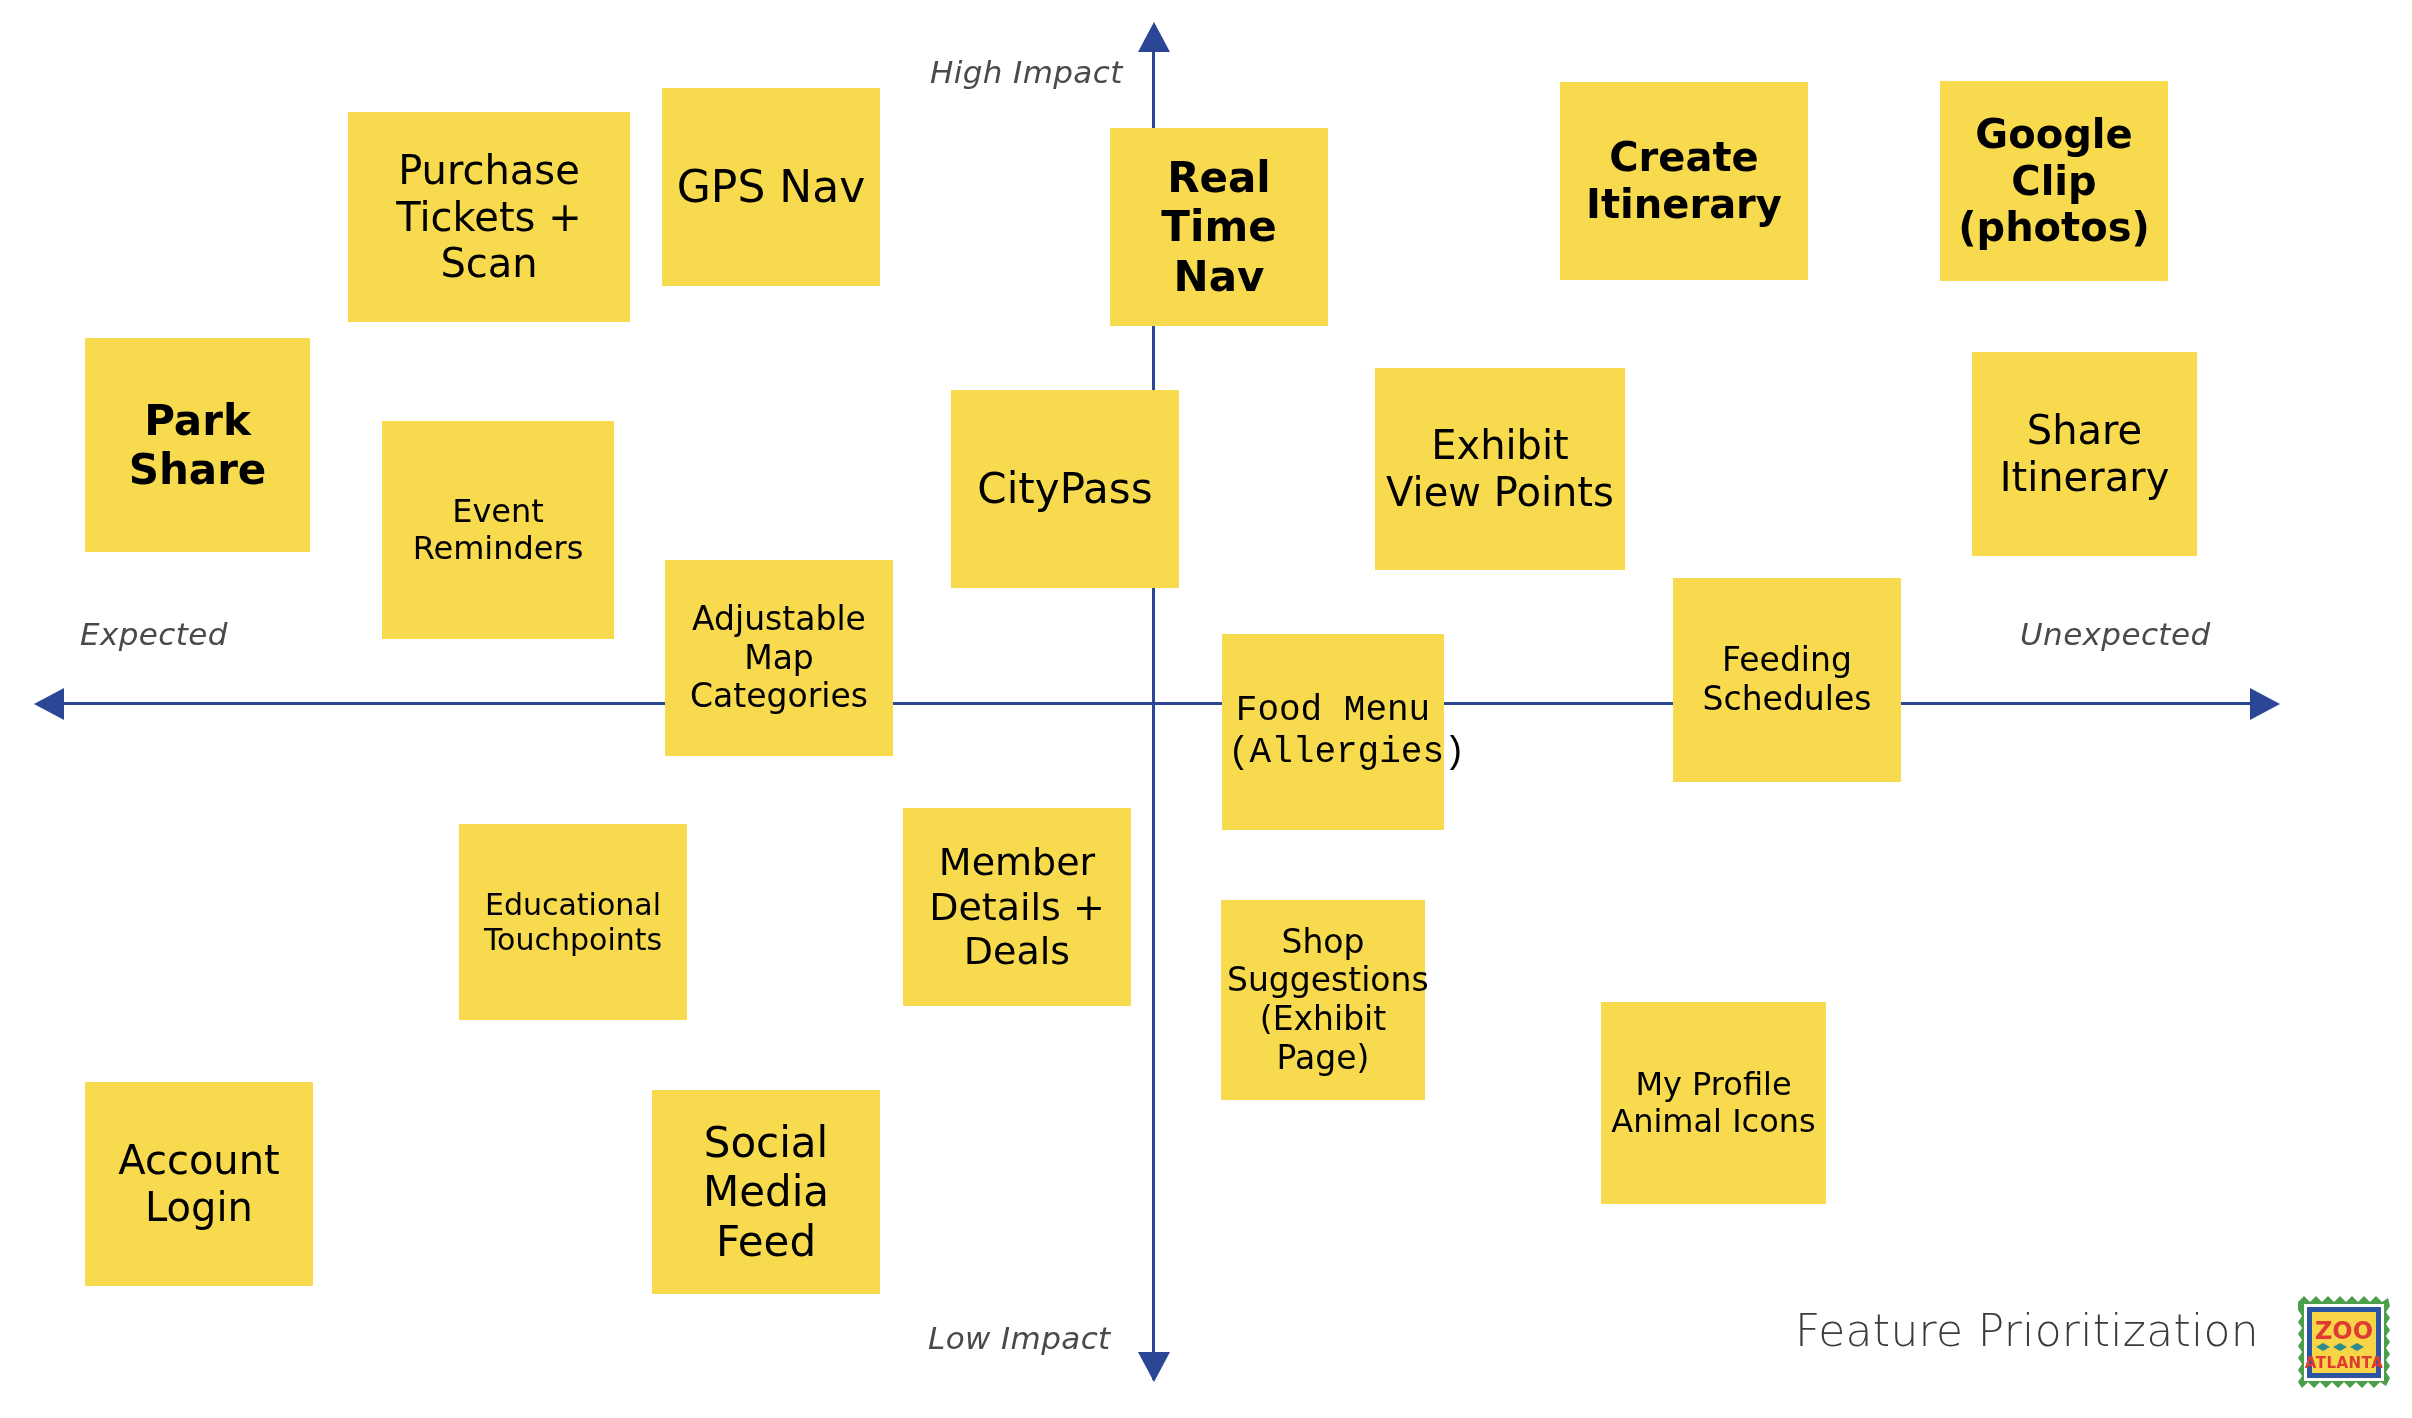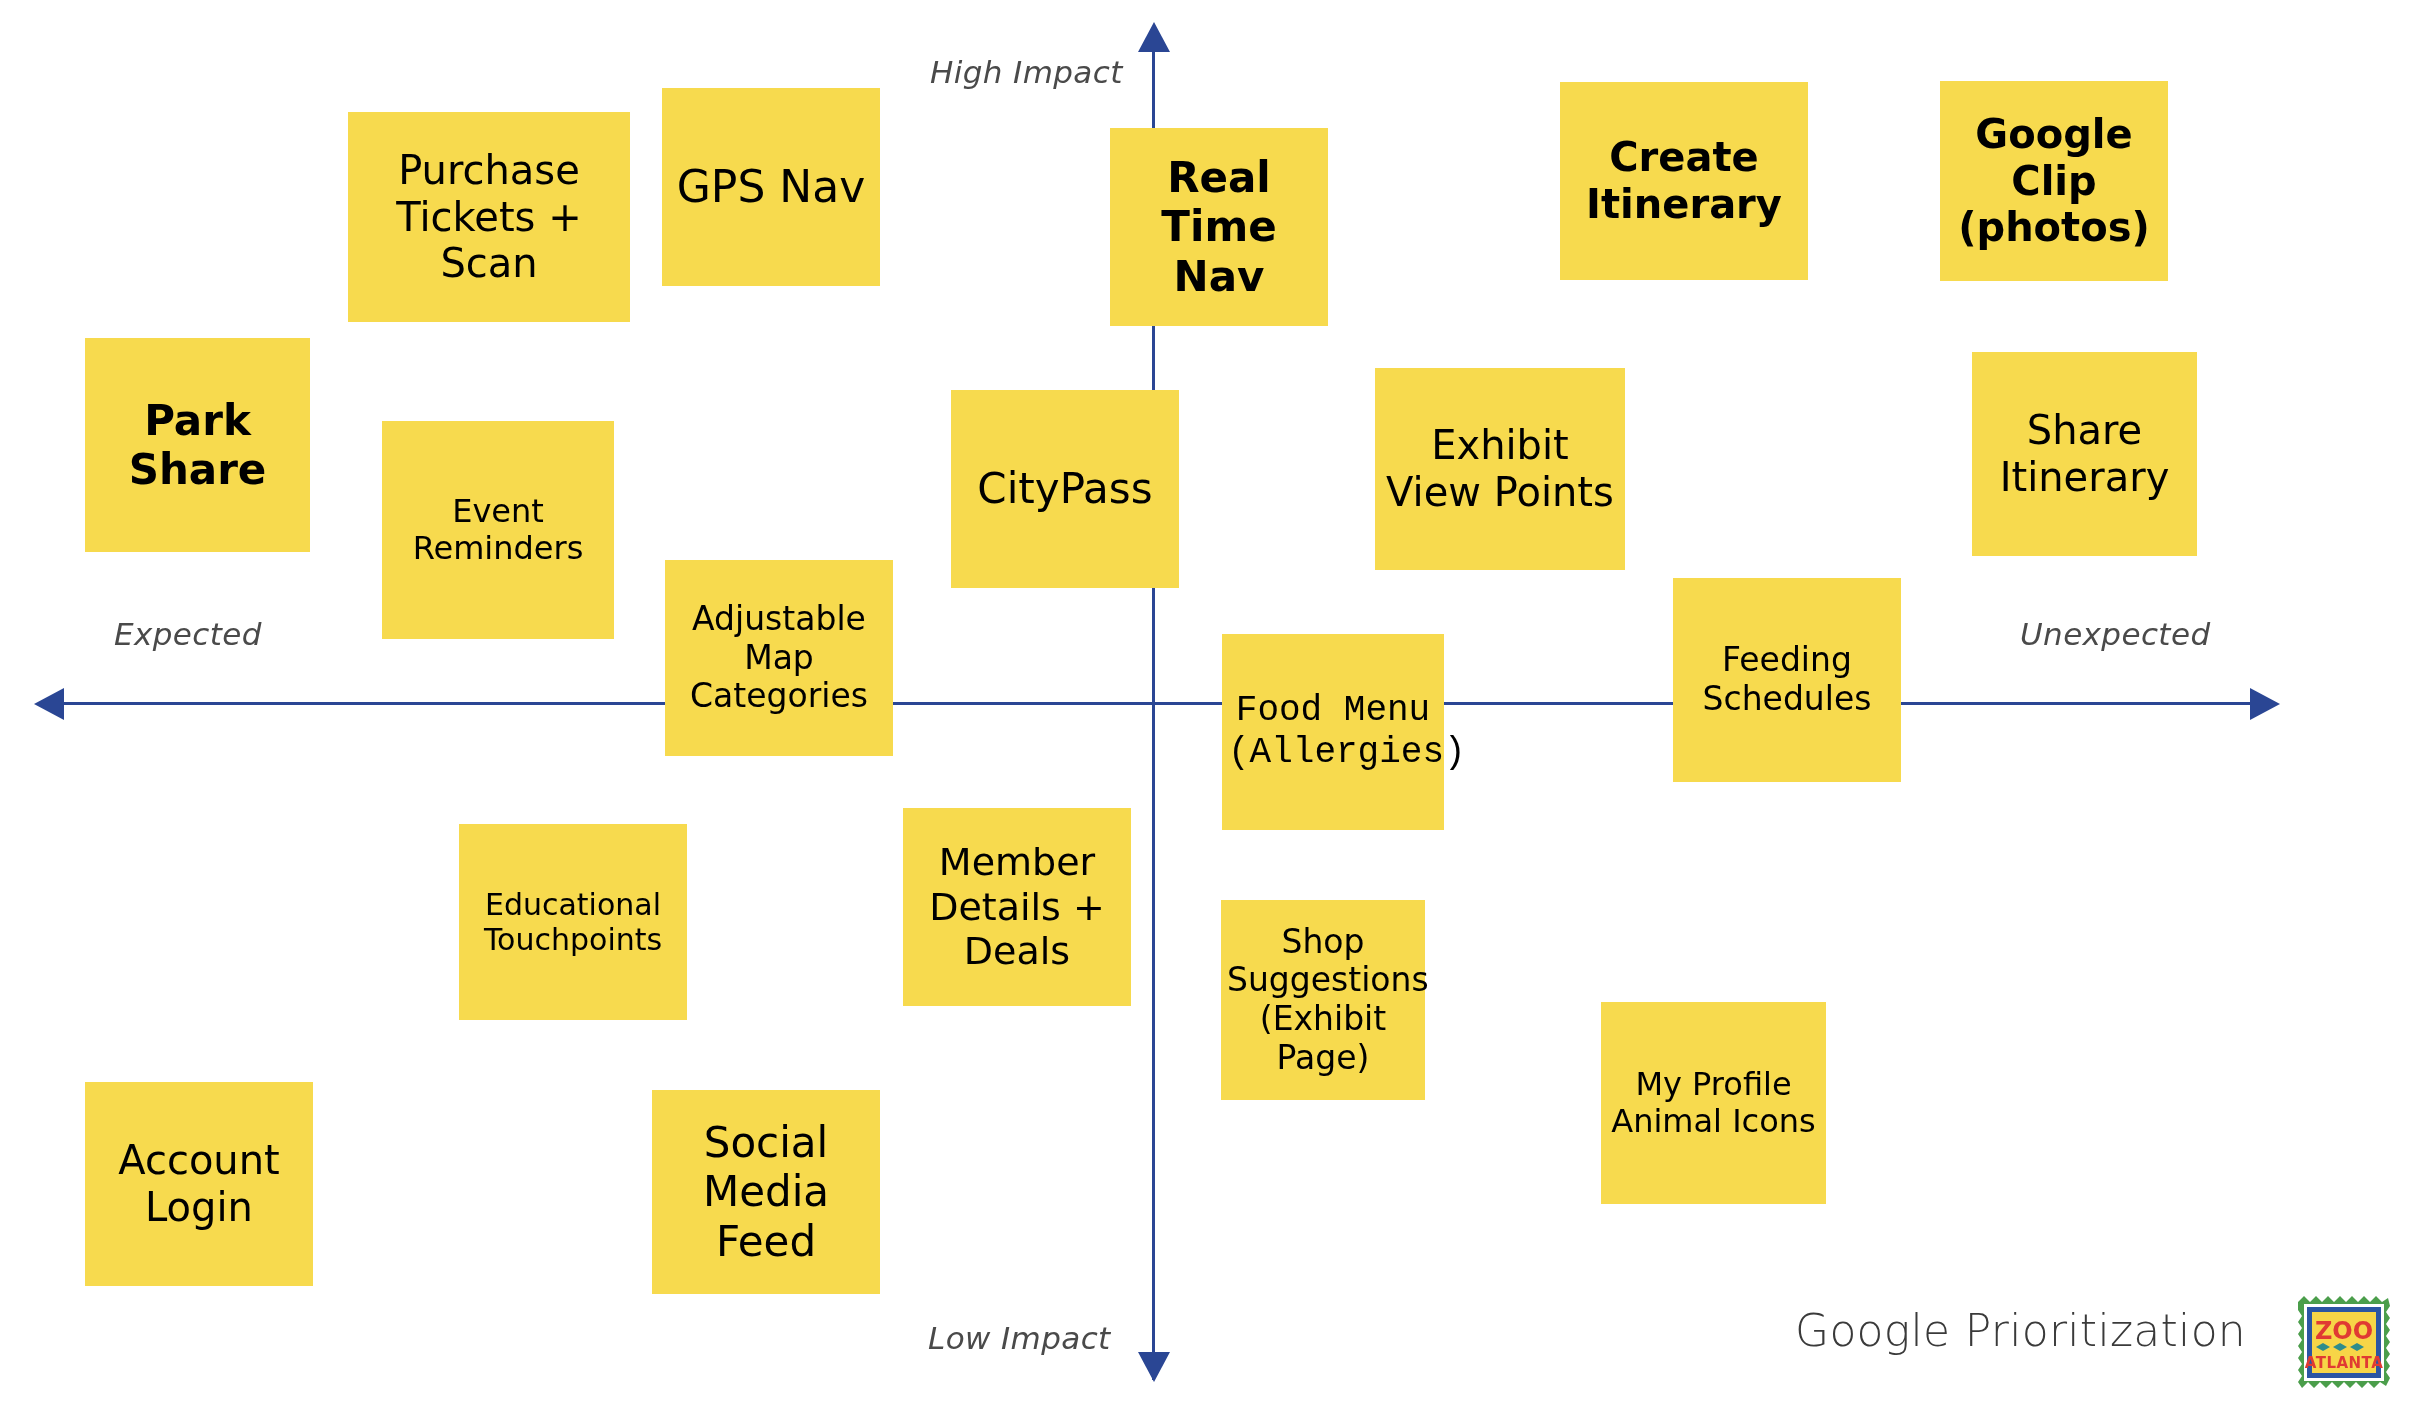--- a/index.html
+++ b/index.html
@@ -76,21 +76,21 @@
     color: #4a4a4a;
     font-size: 31px;
     font-weight: 300;
     letter-spacing: 0.4px;
     white-space: nowrap;
     font-family: "DejaVu Sans", sans-serif;
     font-style: italic;
   }
   .axis-label-high  { left: 930px;  top: 54px; }
   .axis-label-low   { left: 928px;  top: 1320px; }
-  .axis-label-left  { left: 80px;   top: 616px; margin-left: 34px; }
+  .axis-label-left  { left: 80px;   top: 616px; }
   .axis-label-right { left: 2020px; top: 616px; }
 
   
   .note {
     position: absolute;
     background: #F7DA4E;
     display: flex;
     align-items: center;
     justify-content: center;
     text-align: center;
@@ -193,21 +193,21 @@
         <span class="note-text">My Profile Animal Icons</span>
       </div>
       <div class="note" style="left: 85px; top: 1082px; width: 228px; height: 204px; font-size: 40px; background: rgb(247, 218, 78);">
         <span class="note-text">Account Login</span>
       </div>
       <div class="note" style="left: 652px; top: 1090px; width: 228px; height: 204px; font-size: 42px; background: rgb(247, 218, 78);">
         <span class="note-text">Social Media Feed</span>
       </div>
     </div>
 
-  <div class="footer-title">Google Prioritization</div>
+  <div class="footer-title">Feature Prioritization</div>
 
   <div class="logo">
     <svg viewBox="0 0 104 104" width="104" height="104" aria-hidden="true">
 
       <path d="M6 10 L12 4 L18 10 L24 4 L30 10 L36 4 L42 10 L48 4 L54 10 L60 4 L66 10 L72 4 L78 10 L84 4 L90 10 L96 6
                L98 14 L94 20 L98 26 L94 32 L98 38 L94 44 L98 50 L94 56 L98 62 L94 68 L98 74 L94 80 L98 86 L94 94
                L88 90 L82 96 L76 90 L70 96 L64 90 L58 96 L52 90 L46 96 L40 90 L34 96 L28 90 L22 96 L16 90 L10 96 L6 90
                L10 84 L6 78 L10 72 L6 66 L10 60 L6 54 L10 48 L6 42 L10 36 L6 30 L10 24 L6 18 Z" fill="#4B9E4B"></path>
 
       <rect x="12" y="12" width="80" height="77" fill="#FFFFFF"></rect>

